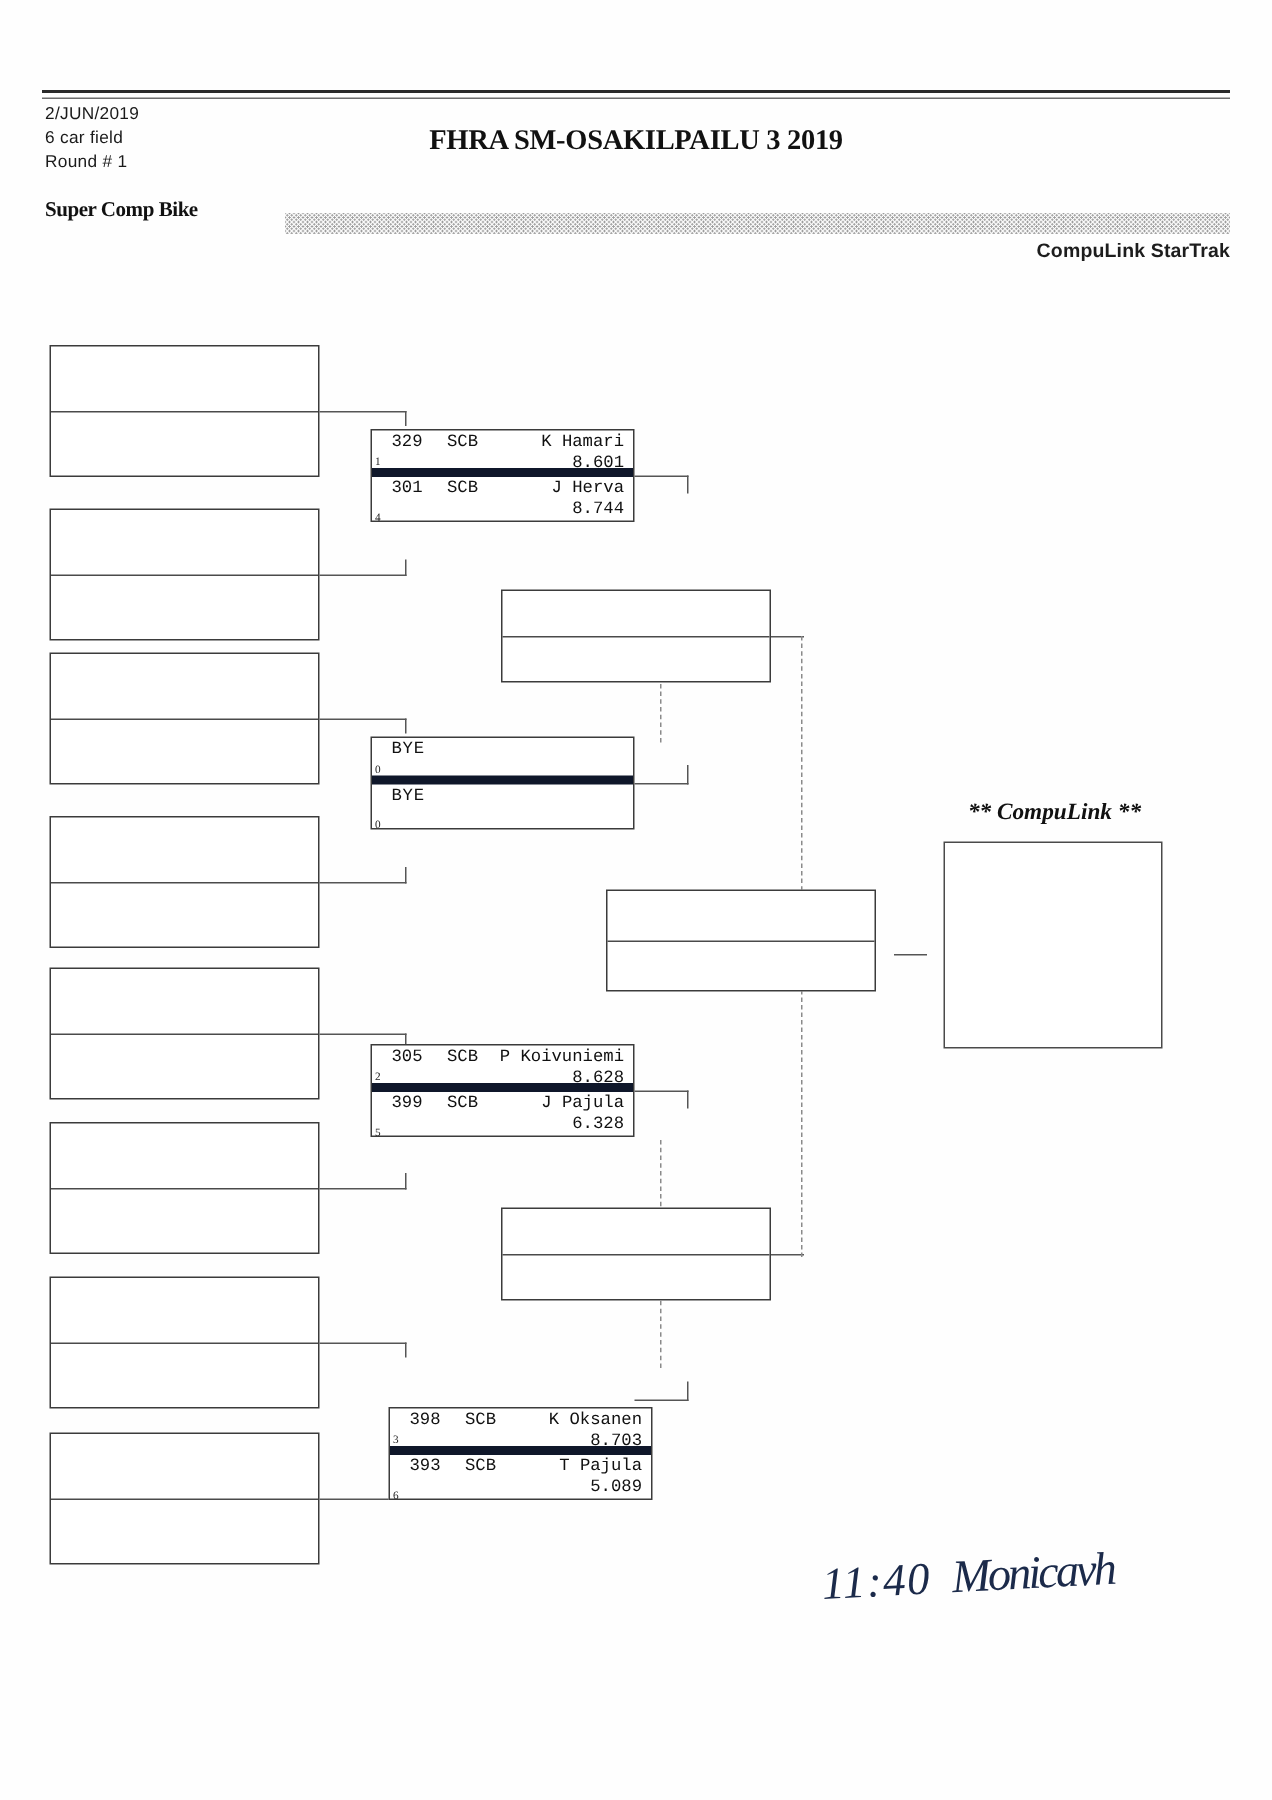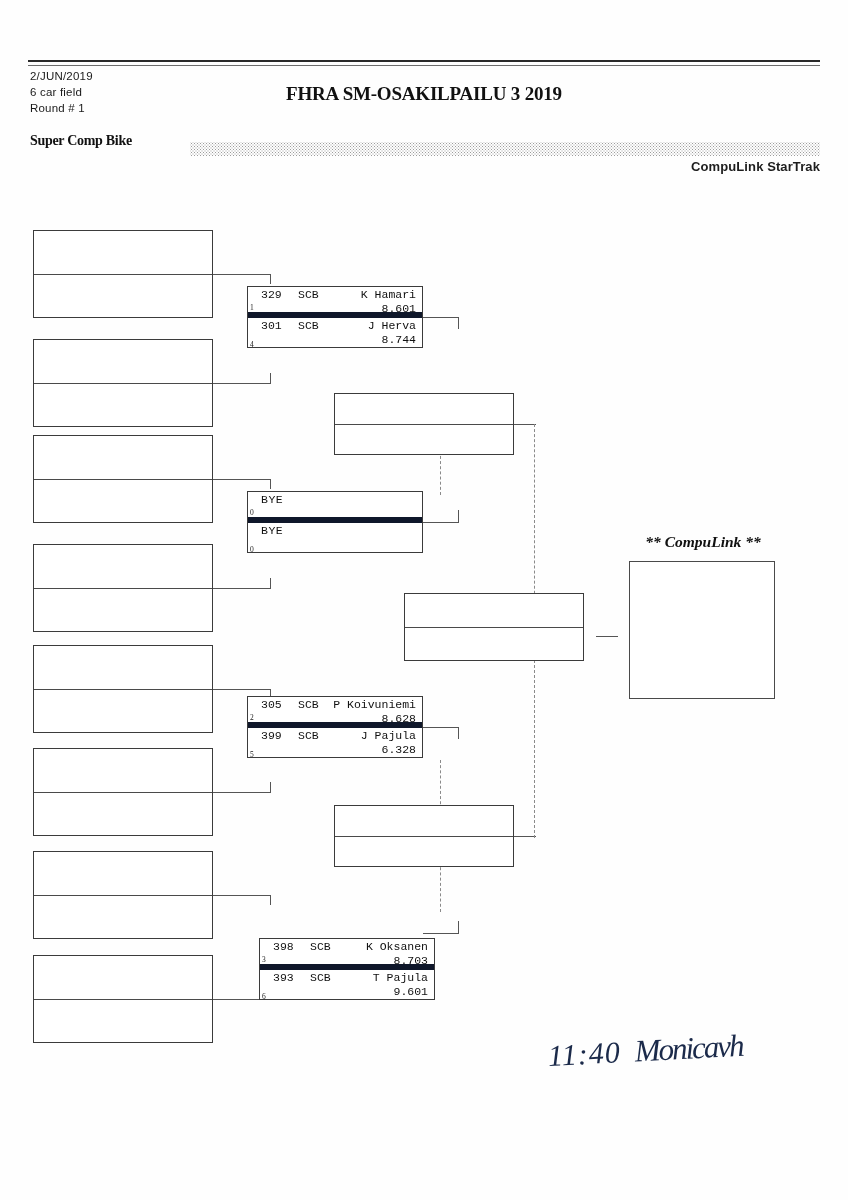--- a/index.html
+++ b/index.html
@@ -185,21 +185,21 @@
       <span class="num">398</span>
       <span class="cls">SCB</span>
       <span class="nm">K Oksanen</span>
       <span class="et">8.703</span>
       <span class="lane">3</span>
     </div>
     <div class="half">
       <span class="num">393</span>
       <span class="cls">SCB</span>
       <span class="nm">T Pajula</span>
-      <span class="et">9.601</span>
+      <span class="et">5.089</span>
       <span class="lane">6</span>
     </div>
   </div>
 
   <div class="hline" style="left:423px;top:317px;width:36px;"></div>
   <div class="stub" style="left:458px;top:317px;height:12px;"></div>
   <div class="hline" style="left:423px;top:522px;width:36px;"></div>
   <div class="stub" style="left:458px;top:510px;height:13px;"></div>
   <div class="hline" style="left:423px;top:727px;width:36px;"></div>
   <div class="stub" style="left:458px;top:727px;height:12px;"></div>

